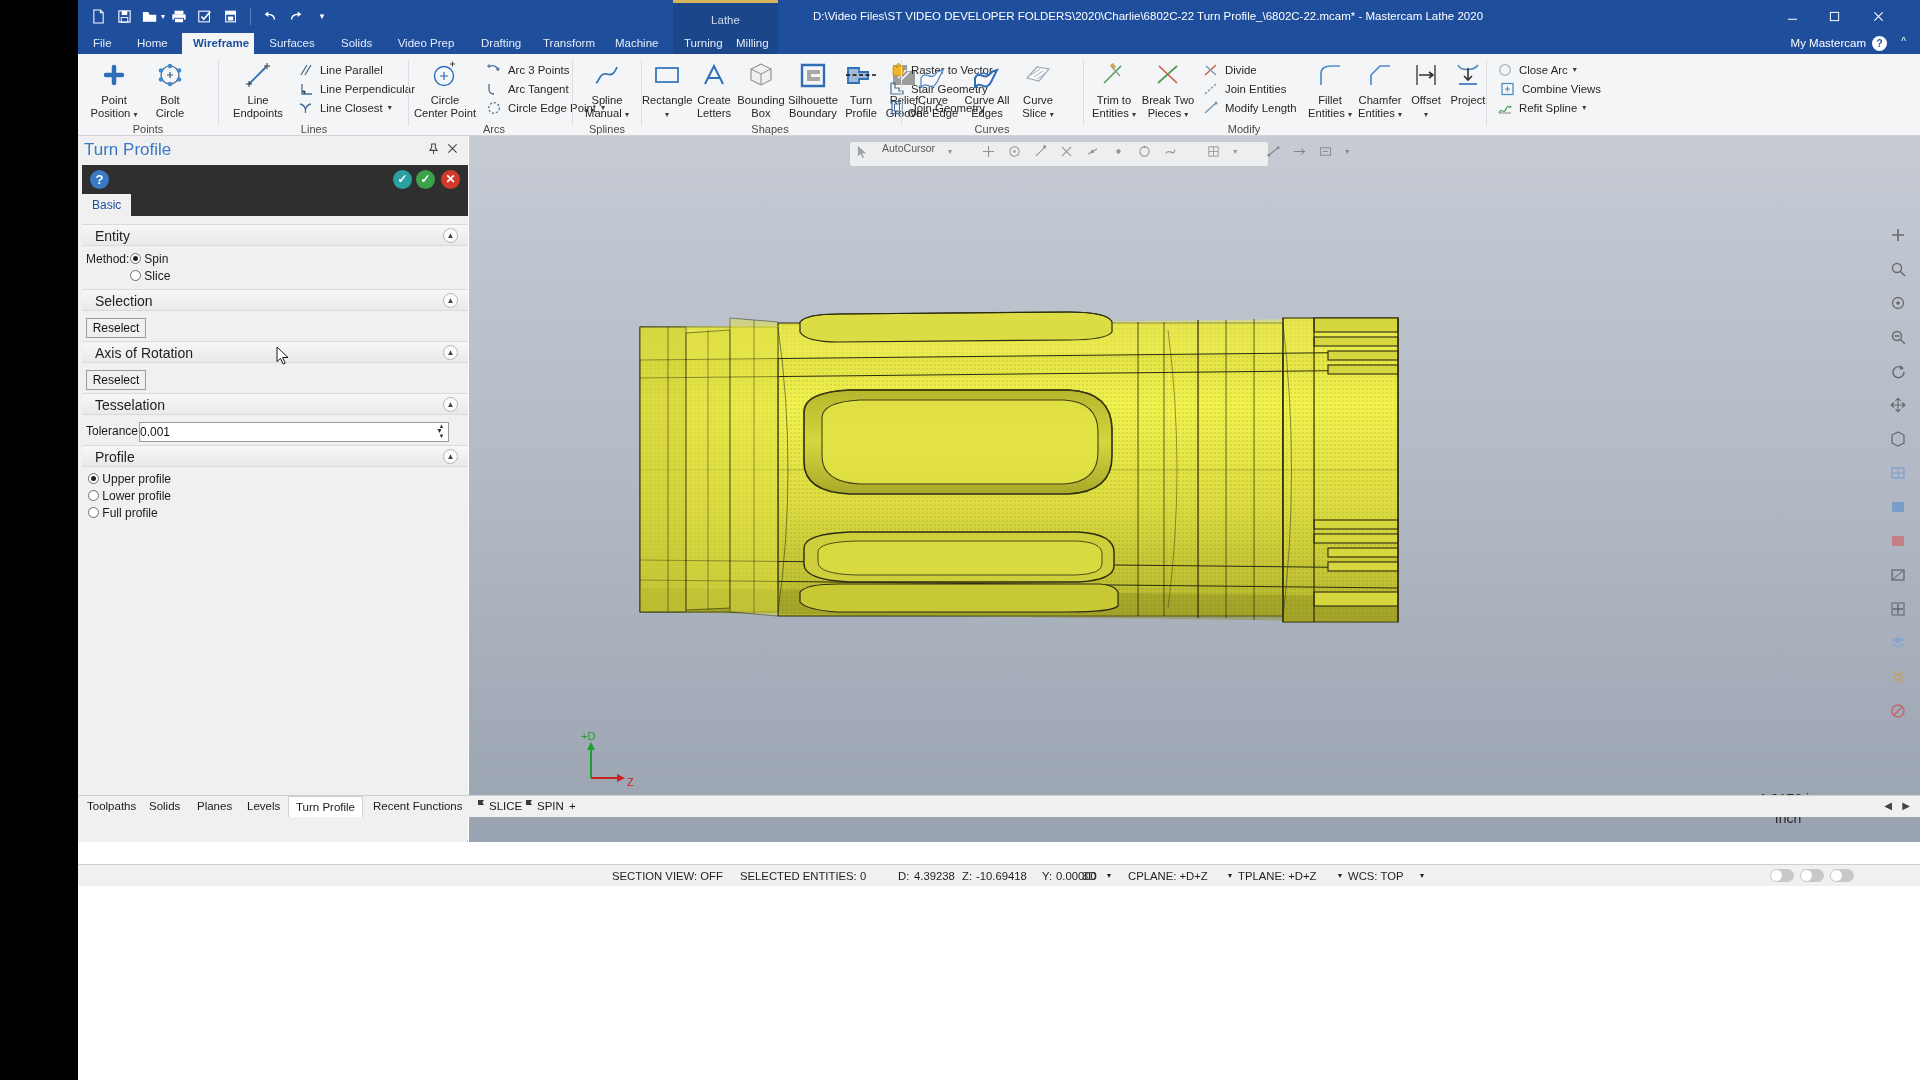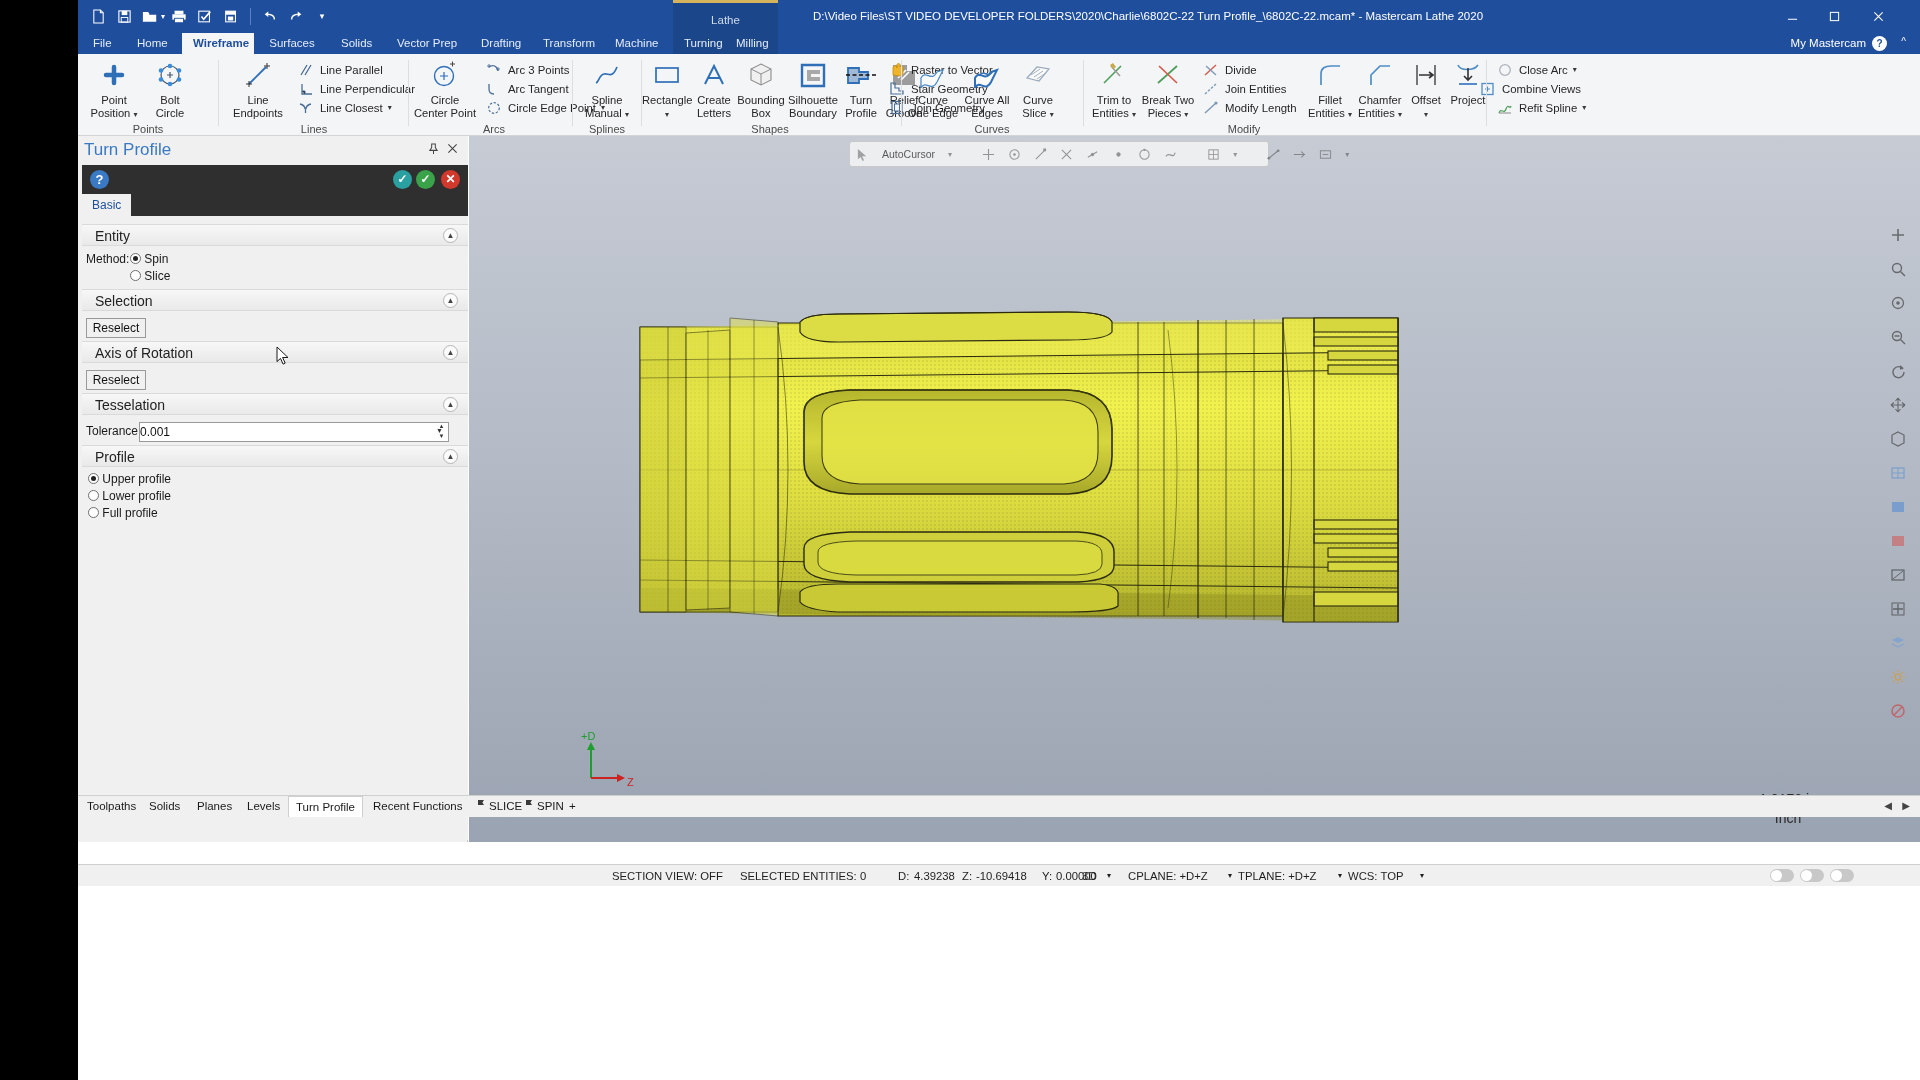--- a/index.html
+++ b/index.html
@@ -141,21 +141,21 @@
 
   
   .viewport {
     position: absolute; left: 391px; top: 136px; width: 1451px; height: 706px;
     background: linear-gradient(to bottom, #c6cbd4 0%, #b4bbc6 45%, #9aa3b1 100%);
     overflow: hidden;
   }
   .ac-bar {
     position: absolute; left: 380px; top: 5px; width: 420px; height: 26px;
     background: rgba(243,243,243,0.88); border: 1px solid #c9c9c9; border-radius: 3px;
-    display: flex; align-items: center; gap: 13px; padding: 0 6px;
+    display: flex; gap: 13px; padding: 0 6px;
   }
   .ac-lbl { font-size: 10.5px; color: #5b5b5b; white-space: nowrap; }
   .ac-ic { width: 21px; height: 19px; display:flex; align-items:center; justify-content:center; opacity: .58; }
   .ac-sep { width:1px; height:16px; background:#c0c0c0; margin: 0 2px; }
 
   .right-rail { position: absolute; right: 6px; top: 85px; width: 30px; }
   .rail-btn { width: 28px; height: 28px; margin-bottom: 6px; border-radius: 4px;
     display:flex; align-items:center; justify-content:center; opacity:.62; }
 
   .axis-ind { position: absolute; left: 110px; bottom: 52px; width: 70px; height: 60px; }
@@ -273,21 +273,21 @@
         </svg>
     </div>
   </div>
 
   <div class="menurow">
     <div class="mtab" style="left:4px;width:38px;">File</div>
     <div class="mtab" style="left:48px;width:52px;">Home</div>
     <div class="mtab active" style="left:104px;width:72px;">Wireframe</div>
     <div class="mtab" style="left:180px;width:68px;">Surfaces</div>
     <div class="mtab" style="left:252px;width:52px;">Solids</div>
-    <div class="mtab" style="left:308px;width:80px;">Vector Prep</div>
+    <div class="mtab" style="left:308px;width:80px;">Video Prep</div>
     <div class="mtab" style="left:392px;width:58px;">Drafting</div>
     <div class="mtab" style="left:454px;width:68px;">Transform</div>
     <div class="mtab" style="left:526px;width:58px;">Machine</div>
     <div class="mtab" style="left:588px;width:40px;">View</div>
     <div class="mtab groupmark" style="left:595px;width:52px;">Turning</div>
     <div class="mtab groupmark" style="left:647px;width:53px;">Milling</div>
 
     <div class="mymc">My Mastercam</div>
     <div class="help-round">?</div>
     <div class="collapse-caret">^</div>
@@ -615,21 +615,21 @@
       </div>
       <div class="small-btn" style="left:412px;top:6px;">
         <span class="small-ico">
           <svg width="16" height="14" viewBox="0 0 16 14">
               <circle cx="8" cy="7" r="5.3" fill="none" stroke="#aeb4bb" stroke-width="1.3"></circle>
             </svg>
         </span>
         <span class="small-lbl">Close Arc</span>
         <span class="caret">▾</span>
       </div>
-      <div class="small-btn" style="left:395px;top:25px;">
+      <div class="small-btn" style="left:415px;top:25px;">
         <span class="small-ico">
           <svg width="16" height="14" viewBox="0 0 16 14">
               <rect x="2" y="1.5" width="11" height="11" fill="none" stroke="#4f8dc9" stroke-width="1.3"></rect>
               <path d="M7.5 4.5v5M5 7h5" stroke="#4f8dc9" stroke-width="1.2"></path>
             </svg>
         </span>
         <span class="small-lbl">Combine Views</span>
       </div>
       <div class="small-btn" style="left:412px;top:44px;justify-content:flex-end;">
         <span class="small-ico">

